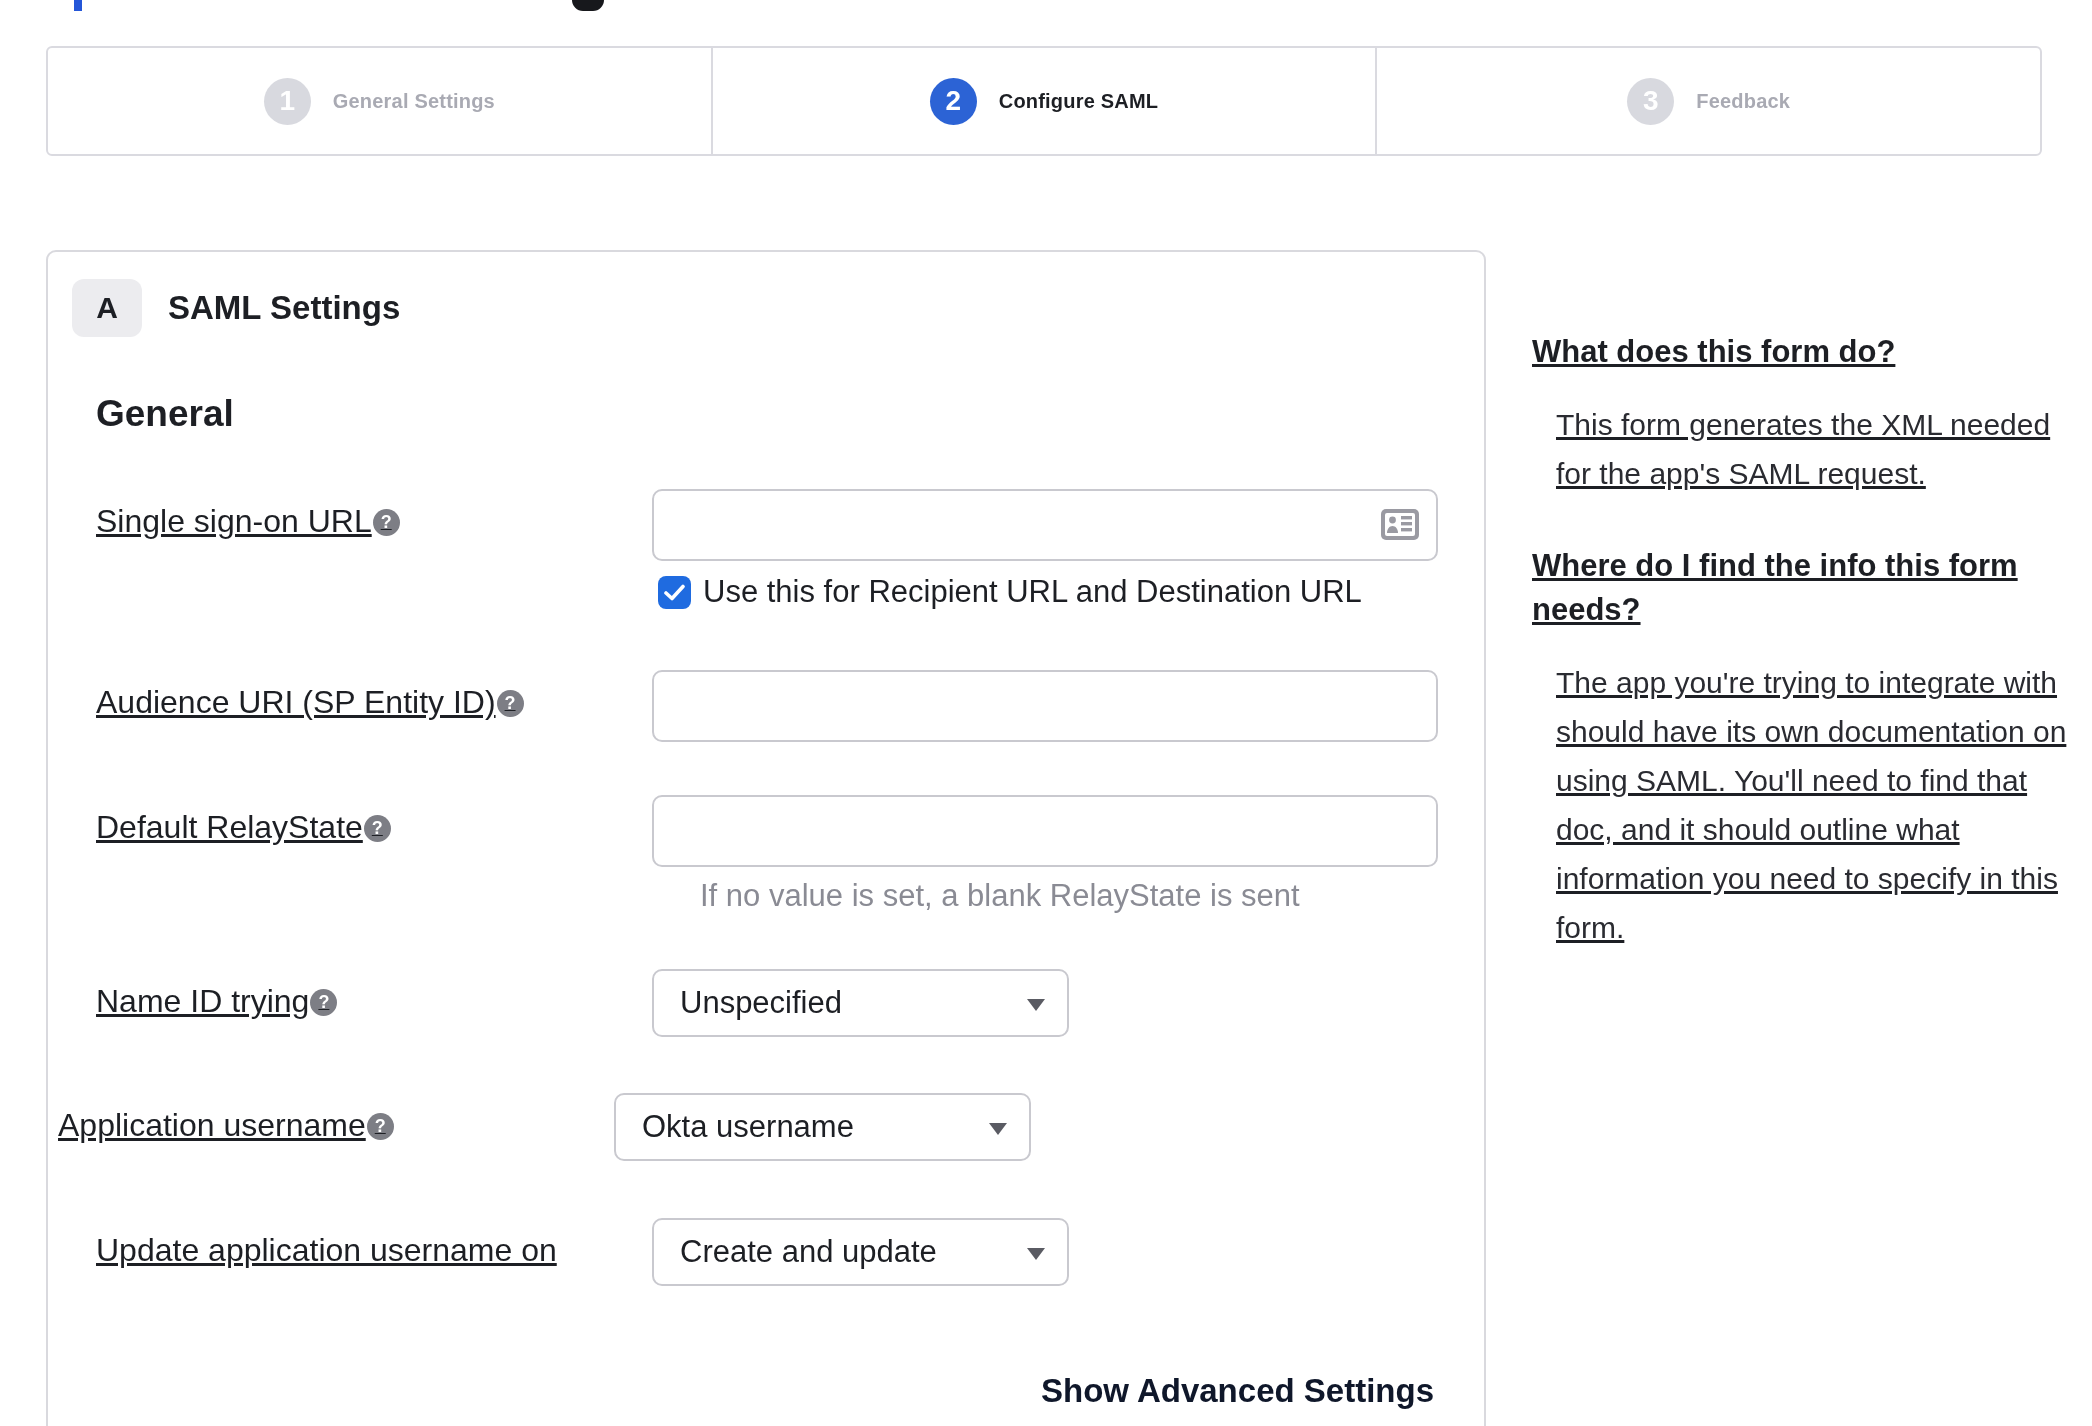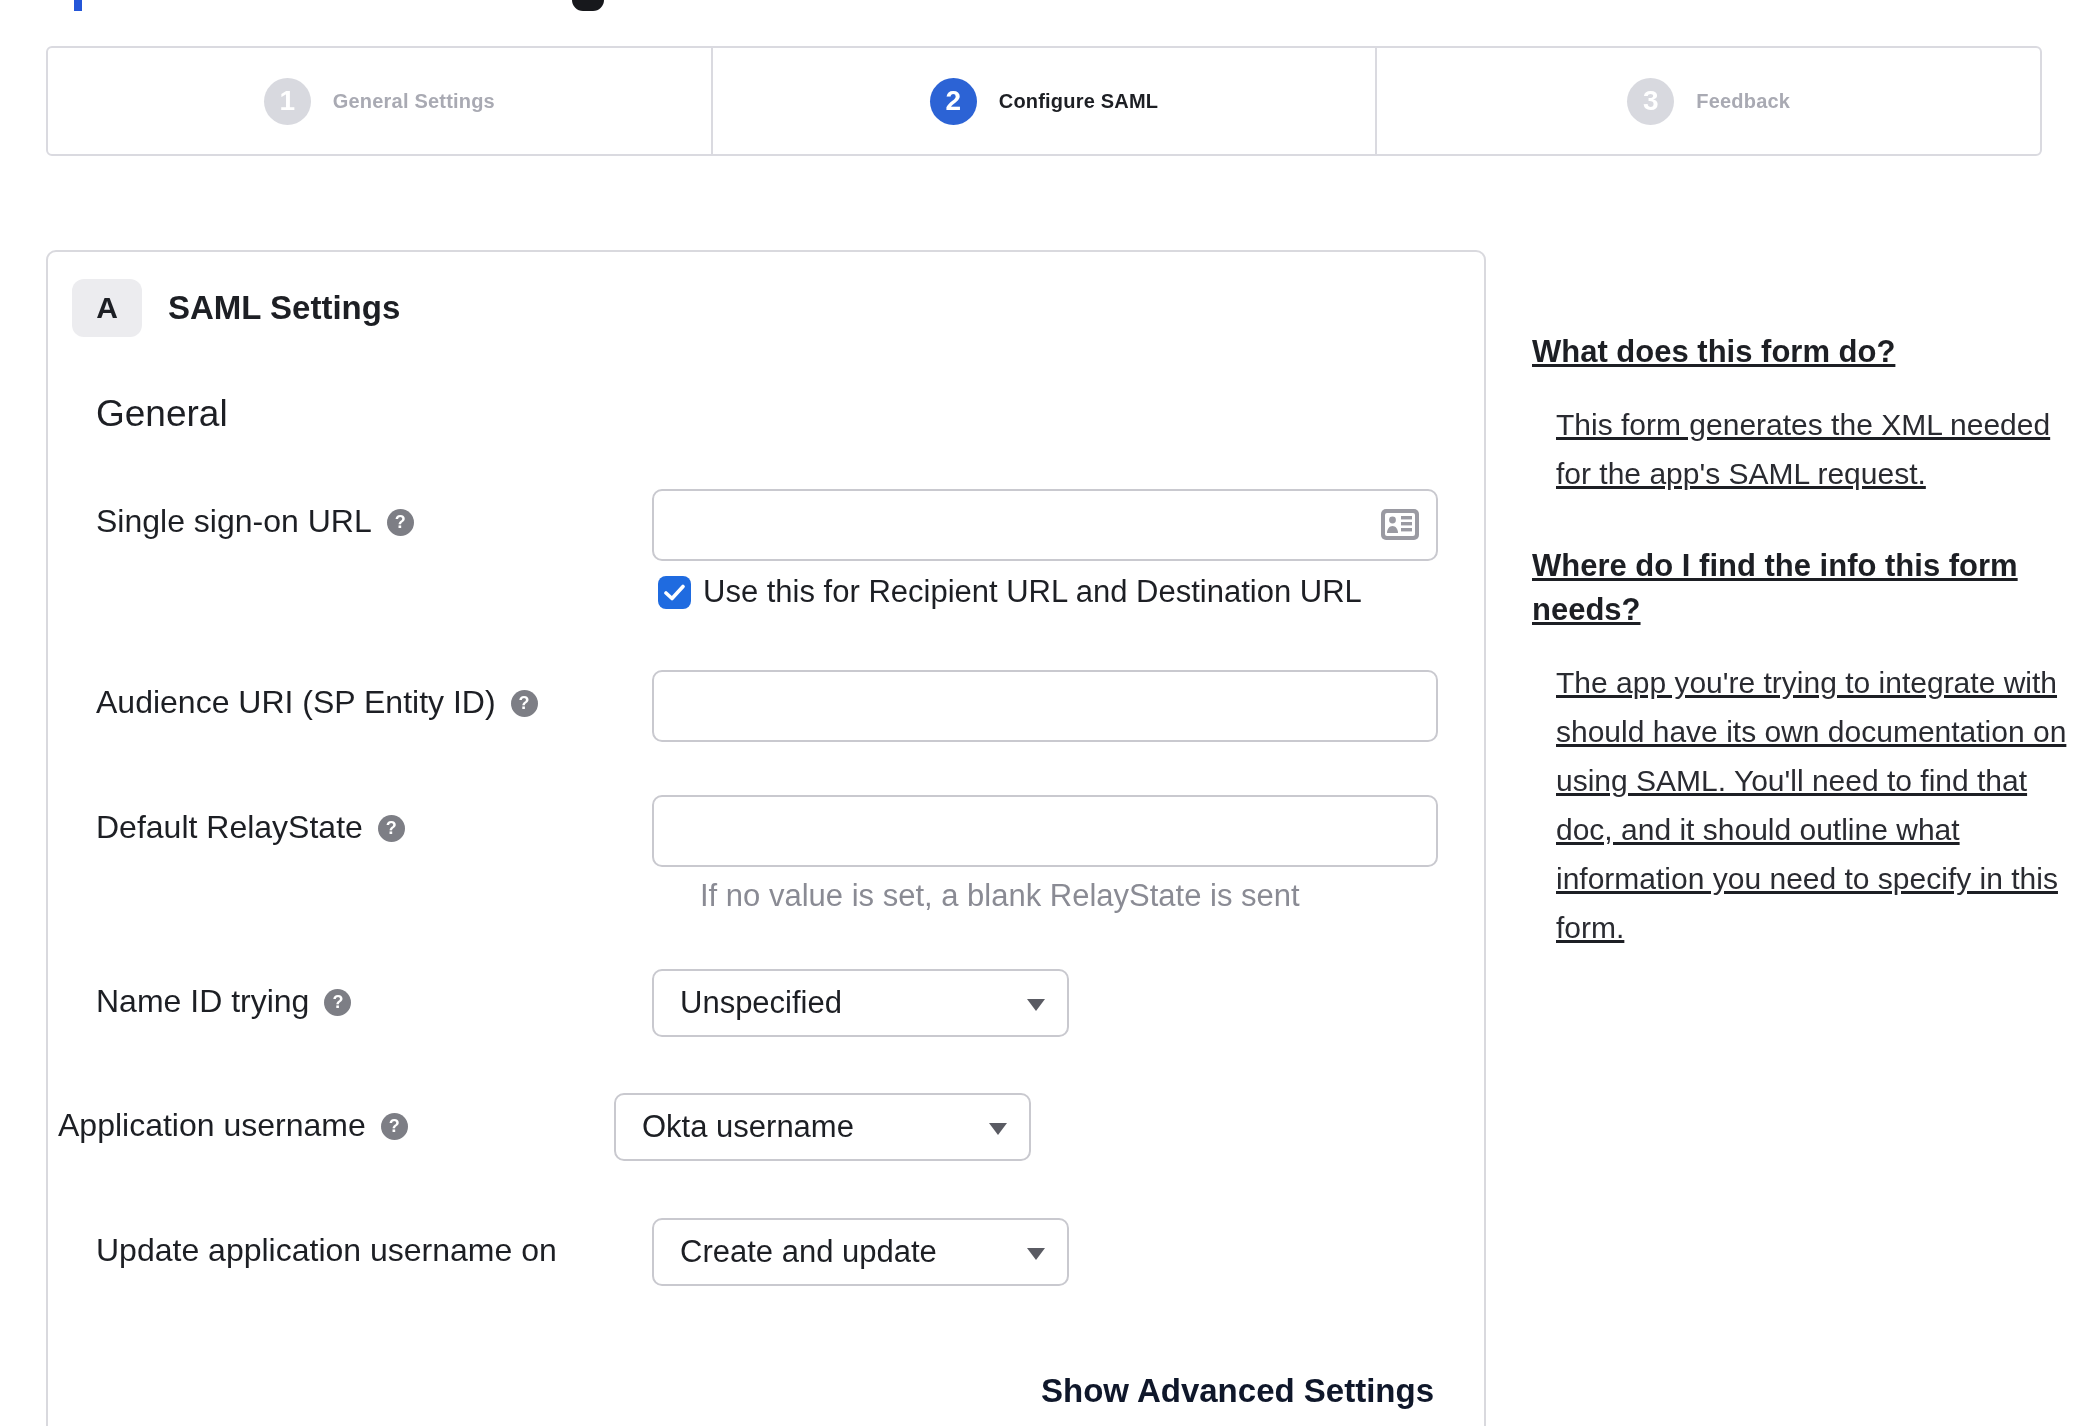--- a/index.html
+++ b/index.html
@@ -46,31 +46,31 @@
     border: 2px solid #d9d9de; border-radius: 10px;
   }
   .card-header { display: flex; align-items: center; gap: 26px; margin: 27px 0 0 24px; }
   .badge {
     width: 70px; height: 58px; background: #ececef; border-radius: 12px;
     display: flex; align-items: center; justify-content: center;
     font-size: 30px; font-weight: bold; color: #1d1f24;
   }
   .card-title { font-size: 33px; font-weight: bold; color: #1d1f24; }
 
-  .section-heading { margin: 56px 0 0 48px; font-size: 37px; font-weight: normal; color: #1d1f24; }
+  .section-heading { margin: 56px 0 0 48px; font-size: 37px; font-weight: bold; color: #1d1f24; }
 
   .form-row { display: grid; grid-template-columns: 556px 786px; padding: 0 50px 0 48px; align-items: start; }
   .row-sso       { margin-top: 54px; }
   .row-audience  { margin-top: 60px; }
   .row-relay     { margin-top: 53px; }
   .row-nameid    { margin-top: 55px; }
   .row-appuser   { margin-top: 56px; padding-left: 10px; }
   .row-updateuser{ margin-top: 57px; }
 
-  .field-label { font-size: 32px; color: #1d1f24; padding-top: 14px; display: flex; align-items: center; gap: 15px; }
+  .field-label { font-size: 32px; color: #1d1f24; padding-top: 14px; display: flex; align-items: center; gap: 1px; text-decoration: underline; }
   .help-icon {
     width: 27px; height: 27px; border-radius: 50%;
     background: #7d7e85; color: #fff;
     font-size: 18px; font-weight: bold;
     display: inline-flex; align-items: center; justify-content: center;
     flex: 0 0 auto; margin-top: 2px;
   }
 
   .text-input {
     width: 100%; height: 72px;

